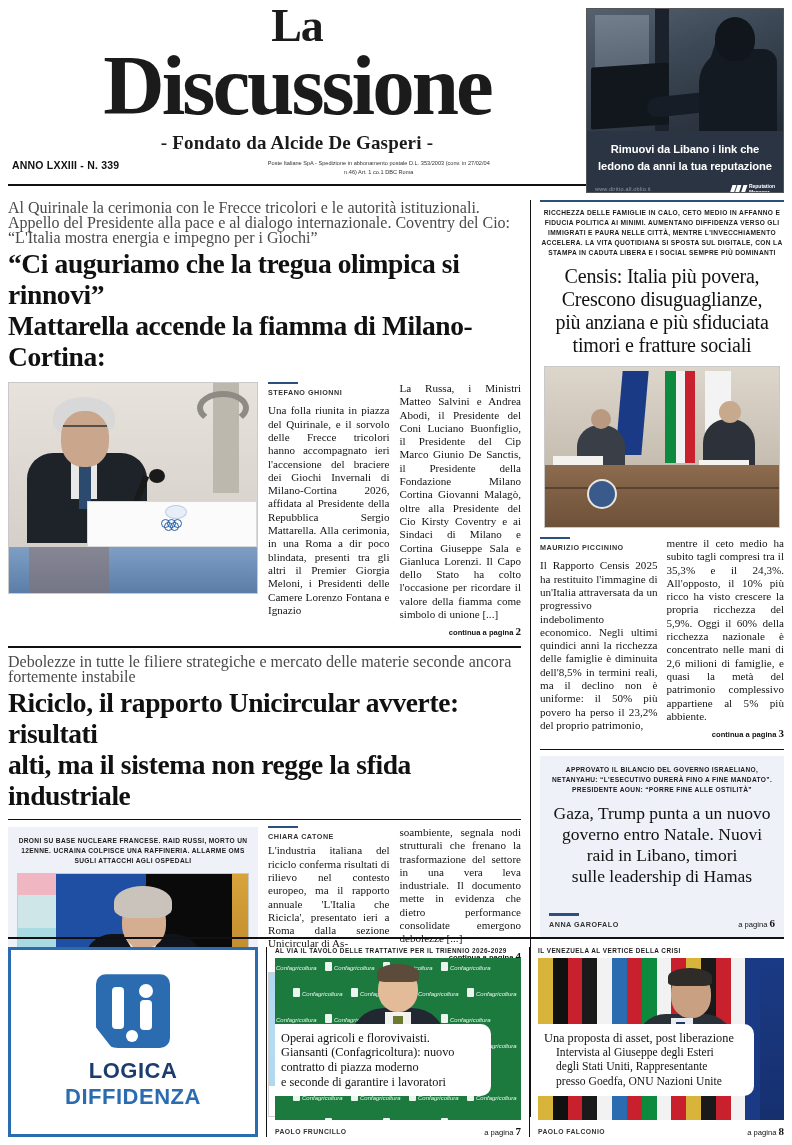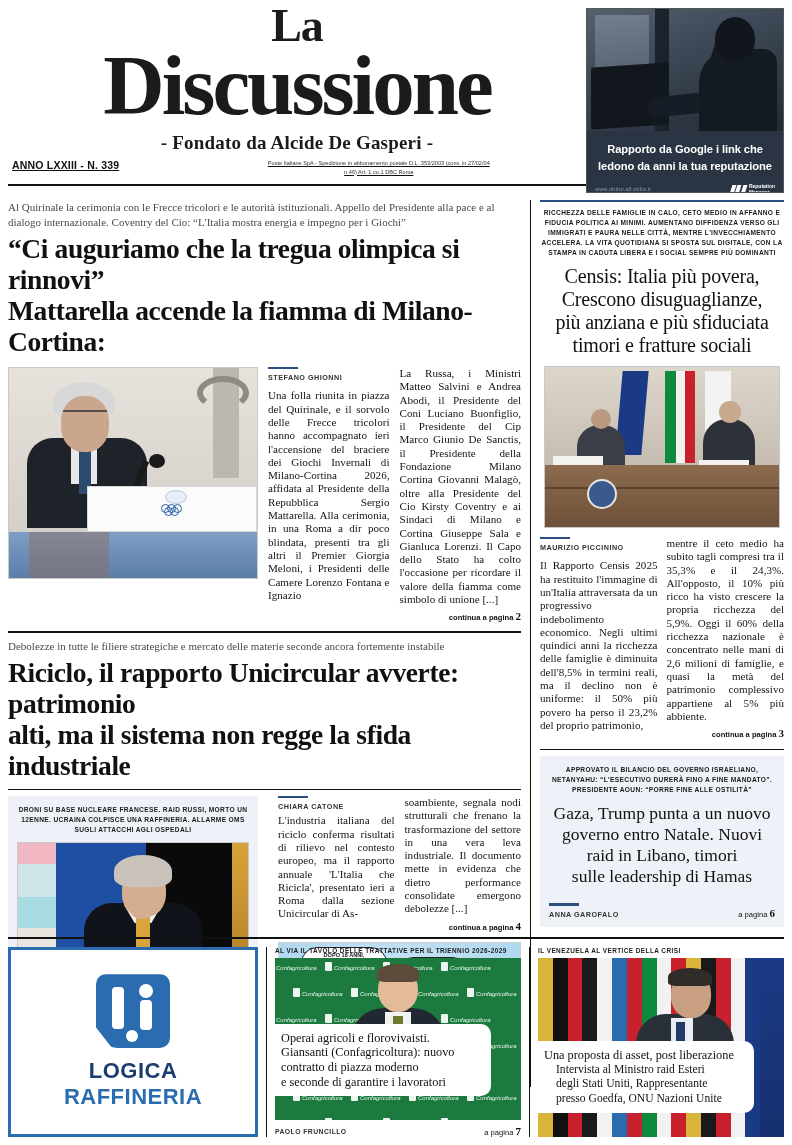--- a/index.html
+++ b/index.html
@@ -42,21 +42,20 @@
     font-family: "Liberation Mono", monospace; font-size: 6px;
     letter-spacing: .6px; color: #111; margin-top: 1px;
   }
   .bc-side { position:absolute; right:0; top:0; }
   .bc-side .bc-num { text-align:center; }
 
   .mast-info {
     position: absolute; left: 0; right: 0; bottom: 24px;
     display: flex; align-items: flex-start; justify-content: space-between;
     padding: 0 4px;
-    text-decoration: underline;
   }
   .mast-anno, .mast-date {
     font-family: "Liberation Sans", sans-serif;
     font-weight: 700; font-size: 10.5px; color: #111; letter-spacing: .2px;
     white-space: nowrap;
   }
   .mast-poste {
     font-family: "Liberation Sans", sans-serif;
     font-size: 5.6px; line-height: 8.5px; color: #333; text-align: center;
     max-width: 230px;
@@ -124,21 +123,21 @@
     color:#fff; font-weight:700; text-align:left;
   }
 
   
   .cols { display: flex; gap: 0; }
   .col-main { width: 522px; padding-right: 9px; }
   .col-side { width: 254px; padding-left: 9px; border-left: 1px solid #111; }
 
   .kicker {
     font-family: "Liberation Serif", serif;
-    font-size: 11px; line-height: 15px; color: #4a4a4a;
+    font-size: 16px; line-height: 15px; color: #4a4a4a;
   }
   .headline {
     font-family: "Liberation Serif", serif; font-weight: 700;
     font-size: 27.5px; line-height: 31px; letter-spacing: -.4px;
     color: #111; margin-top: 3px;
   }
 
   .artbody { display: flex; gap: 10px; margin-top: 10px; }
   .photo { border: 1px solid #c9c9c9; overflow: hidden; position: relative; }
 
@@ -386,21 +385,21 @@
       <div class="topad-photo">
         <div class="win"></div>
           <div class="win2"></div>
         <div class="mon"></div>
           <div class="arm2"></div>
         <div class="body"></div>
           <div class="arm"></div>
           <div class="head"></div>
       </div>
       <div class="topad-text">
-        <div class="topad-line">Rapporto da Google i link che</div>
+        <div class="topad-line">Rimuovi da Libano i link che</div>
         <div class="topad-line">ledono da anni la tua reputazione</div>
       </div>
       <div class="topad-foot">
         <div class="topad-url">www.diritto.all.oblio.it</div>
         <div class="topad-brand">
           <span class="mk">
               <b></b>
               <b></b>
               <b></b>
             </span>
@@ -465,28 +464,28 @@
             </div>
           </div>
         </div>
       </div>
 
       <div class="hrule"></div>
 
       <div>
         <div class="kicker">Debolezze in tutte le filiere strategiche e mercato delle materie seconde ancora fortemente instabile</div>
         <div class="headline">
-          <div>Riciclo, il rapporto Unicircular avverte: patrimonio</div>
+          <div>Riciclo, il rapporto Unicircular avverte: risultati</div>
           <div>alti, ma il sistema non regge la sfida industriale</div>
         </div>
       </div>
 
       <div class="hrule-thin"></div>
 
-      <div style="display:flex; gap:20px;">
+      <div style="display:flex; gap:10px;align-items:center;">
 
         <div class="boxlight" style="width:250px;">
           <div class="overline">DRONI SU BASE NUCLEARE FRANCESE. RAID RUSSI, MORTO UN 12ENNE. UCRAINA COLPISCE UNA RAFFINERIA. ALLARME OMS SUGLI ATTACCHI AGLI OSPEDALI</div>
           <div class="photo ph-peskov">
             <div class="bgL"></div>
               <div class="bgBlue"></div>
               <div class="bgDark"></div>
               <div class="bgR"></div>
             <div class="suit"></div>
               <div class="collar"></div>
@@ -621,21 +620,21 @@
       <div class="hrule-thin" style="margin-top:10px"></div>
 
       <div class="boxlight" style="margin-top:6px;">
         <div class="overline">APPROVATO IL BILANCIO DEL GOVERNO ISRAELIANO, NETANYAHU: “L'ESECUTIVO DURERÀ FINO A FINE MANDATO”. PRESIDENTE AOUN: “PORRE FINE ALLE OSTILITÀ”</div>
         <div class="box-head" style="">
           <div>Gaza, Trump punta a un nuovo</div>
           <div>governo entro Natale. Nuovi</div>
           <div>raid in Libano, timori</div>
           <div>sulle leadership di Hamas</div>
         </div>
-        <div class="box-foot" style="margin-top:16px">
+        <div class="box-foot" style="margin-top:26px">
           <div>
             <div class="byline-rule"></div>
             <div class="byline">ANNA GAROFALO</div>
           </div>
           <div class="apagina">
             <span>a pagina</span>
             <b>6</b>
           </div>
         </div>
       </div>
@@ -648,21 +647,21 @@
 
       <div class="bot-ad">
         <div class="li-logo">
           <div class="blk"></div>
             <div class="lbar"></div>
             <div class="ibar"></div>
           <div class="idot"></div>
             <div class="ldot"></div>
         </div>
         <div class="li-name1">LOGICA</div>
-        <div class="li-name2">RAFFINERIA</div>
+        <div class="li-name2">DIFFIDENZA</div>
       </div>
 
       <div class="bot-art">
         <div class="bot-over">AL VIA IL TAVOLO DELLE TRATTATIVE PER IL TRIENNIO 2026-2029</div>
         <div class="bot-photo">
           <div class="conf-bg" id="confbg">
               <span class="tag" style="left:-8px;top:4px">Confagricoltura</span>
               <span class="tag" style="left:50px;top:4px">Confagricoltura</span>
               <span class="tag" style="left:108px;top:4px">Confagricoltura</span>
               <span class="tag" style="left:166px;top:4px">Confagricoltura</span>
@@ -737,21 +736,28 @@
             </div>
           <div class="f-man">
             <div class="sh"></div>
               <div class="sr"></div>
               <div class="ti"></div>
             <div class="hd"></div>
               <div class="hr"></div>
           </div>
           <div class="callout">
             <div class="l1">Una proposta di asset, post liberazione</div>
-            <div class="l2">Intervista al Ministro raid Esteri</div>
+            <div class="l2">Intervista al Giuseppe degli Esteri</div>
             <div class="l2">degli Stati Uniti, Rappresentante</div>
             <div class="l2">presso Goedfa, ONU Nazioni Unite</div>
+          </div>
+        </div>
+        <div class="bot-foot">
+          <div class="bot-byline">PAOLO FALCONIO</div>
+          <div class="apagina">
+            <span>a pagina</span>
+            <b>8</b>
           </div>
         </div>
       </div>
     </div>
   </div>
 </div>
 
 </body></html>

